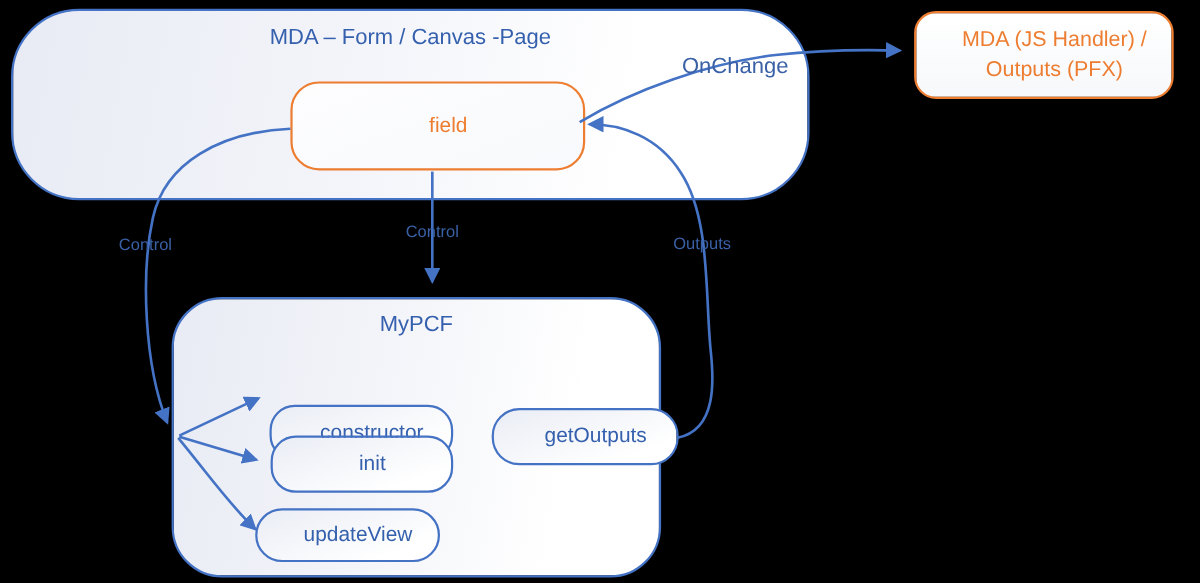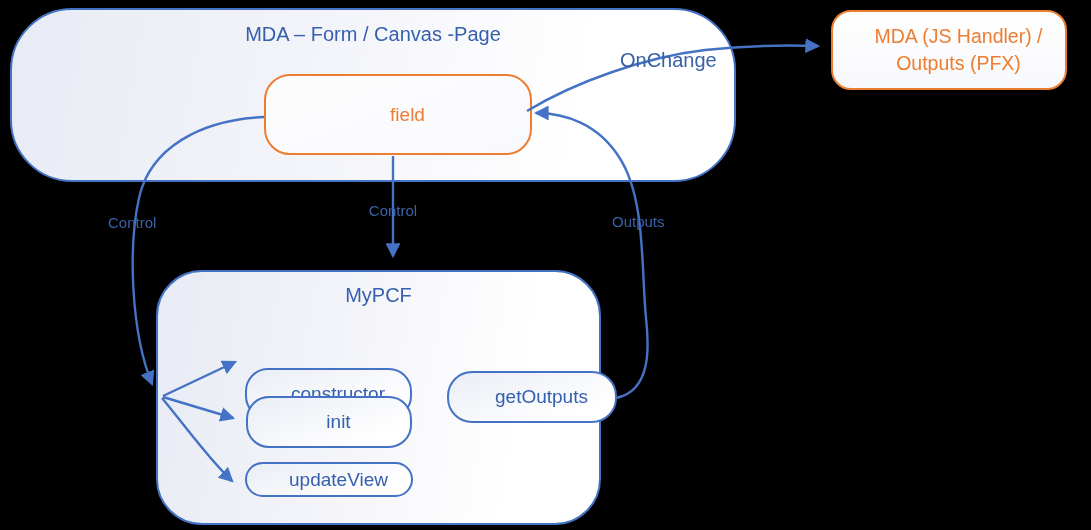--- a/index.html
+++ b/index.html
@@ -49,21 +49,21 @@
     font-size:20px;color:var(--blue-text,#3560AE);
   }
   .method-box{
     border:2px solid var(--blue,#4472C4);
     background:linear-gradient(160deg,#eaedf5 0%,#ffffff 80%);
     display:flex;align-items:center;justify-content:center;
     font-size:19px;color:var(--blue-text,#3560AE);
   }
   .constructor-box{left:245px;top:332px;width:167px;height:51px;border-radius:23px;margin-top:36px;}
   .init-box{left:246px;top:396px;width:166px;height:52px;border-radius:23px;}
-  .updateview-box{left:245px;top:462px;width:168px;height:35px;border-radius:25px;}
+  .updateview-box{left:232px;top:462px;width:168px;height:49px;border-radius:25px;}
   .getoutputs-box{left:447px;top:371px;width:170px;height:52px;border-radius:25px;}
   .conn-label{
     position:absolute;font-size:15px;color:var(--label-text,#3A61A6);
     white-space:nowrap;z-index:3;
   }
   .lbl-inputs{left:108px;top:214px;}
   .lbl-control{left:357px;top:202px;width:72px;text-align:center;}
   .lbl-outputs{left:612px;top:213px;}
   .lbl-onchange{left:620px;top:49px;font-size:20px;}
   svg.wires{position:absolute;left:0;top:0;z-index:2;pointer-events:none;}

